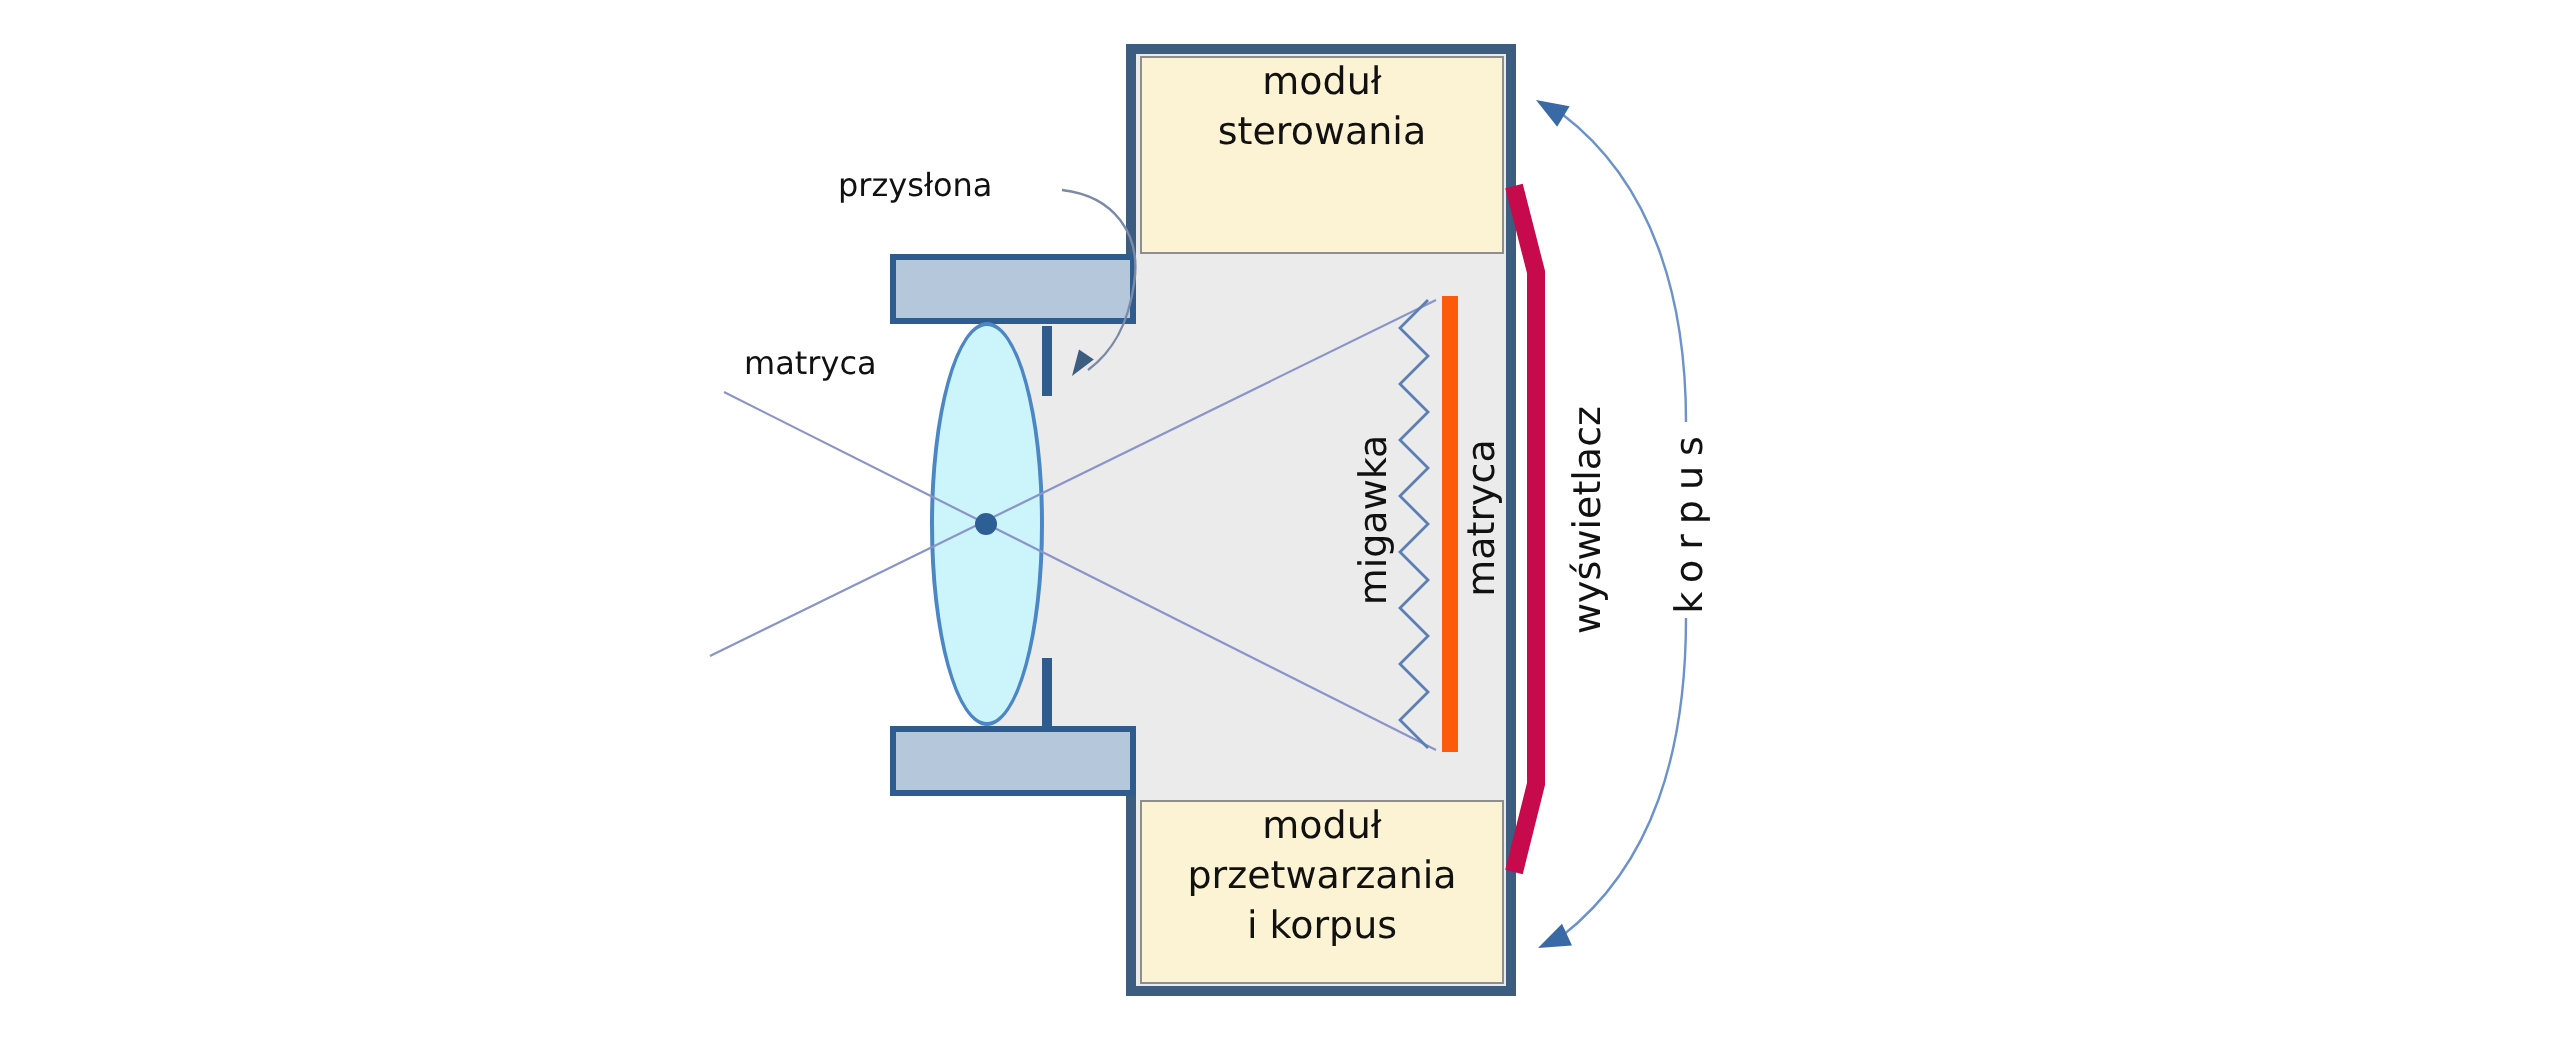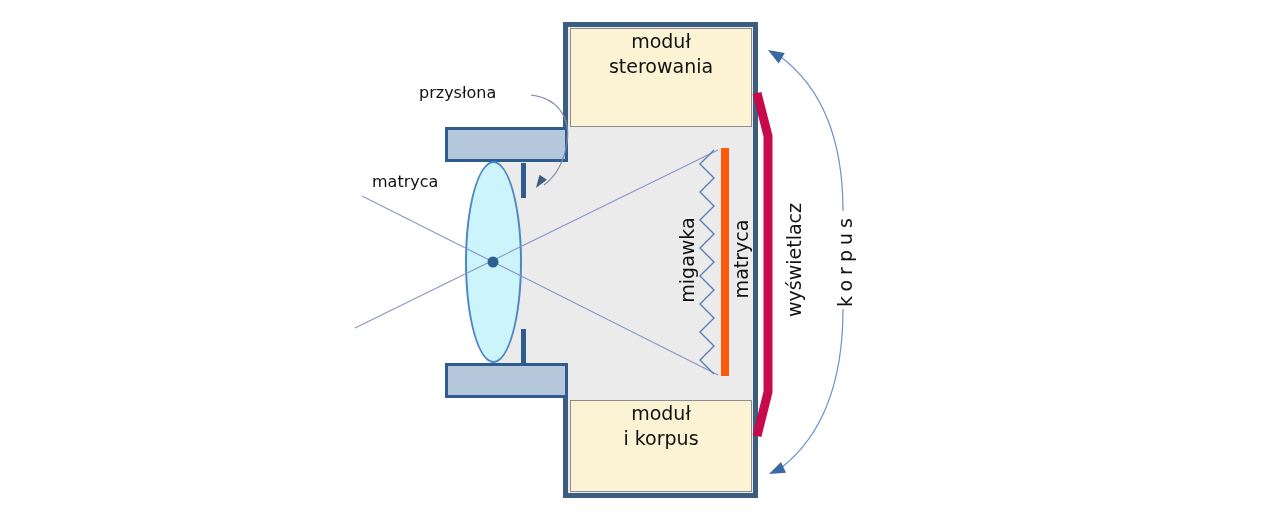--- a/index.html
+++ b/index.html
@@ -54,20 +54,21 @@
 
   <div class="abs body-outline"></div>
   <div class="abs tube-patch"></div>
 
   <div class="abs module-box control-box">
     <span>moduł</span>
     <span>sterowania</span>
   </div>
   <div class="abs module-box processing-box">
     <span>moduł</span>
+    <span>przetwarzania</span>
     <span>i korpus</span>
   </div>
 
   <div class="abs barrel barrel-top"></div>
   <div class="abs barrel barrel-bottom"></div>
 
   <div class="abs blade blade-top"></div>
   <div class="abs blade blade-bottom"></div>
 
   <div class="abs lens"></div>

